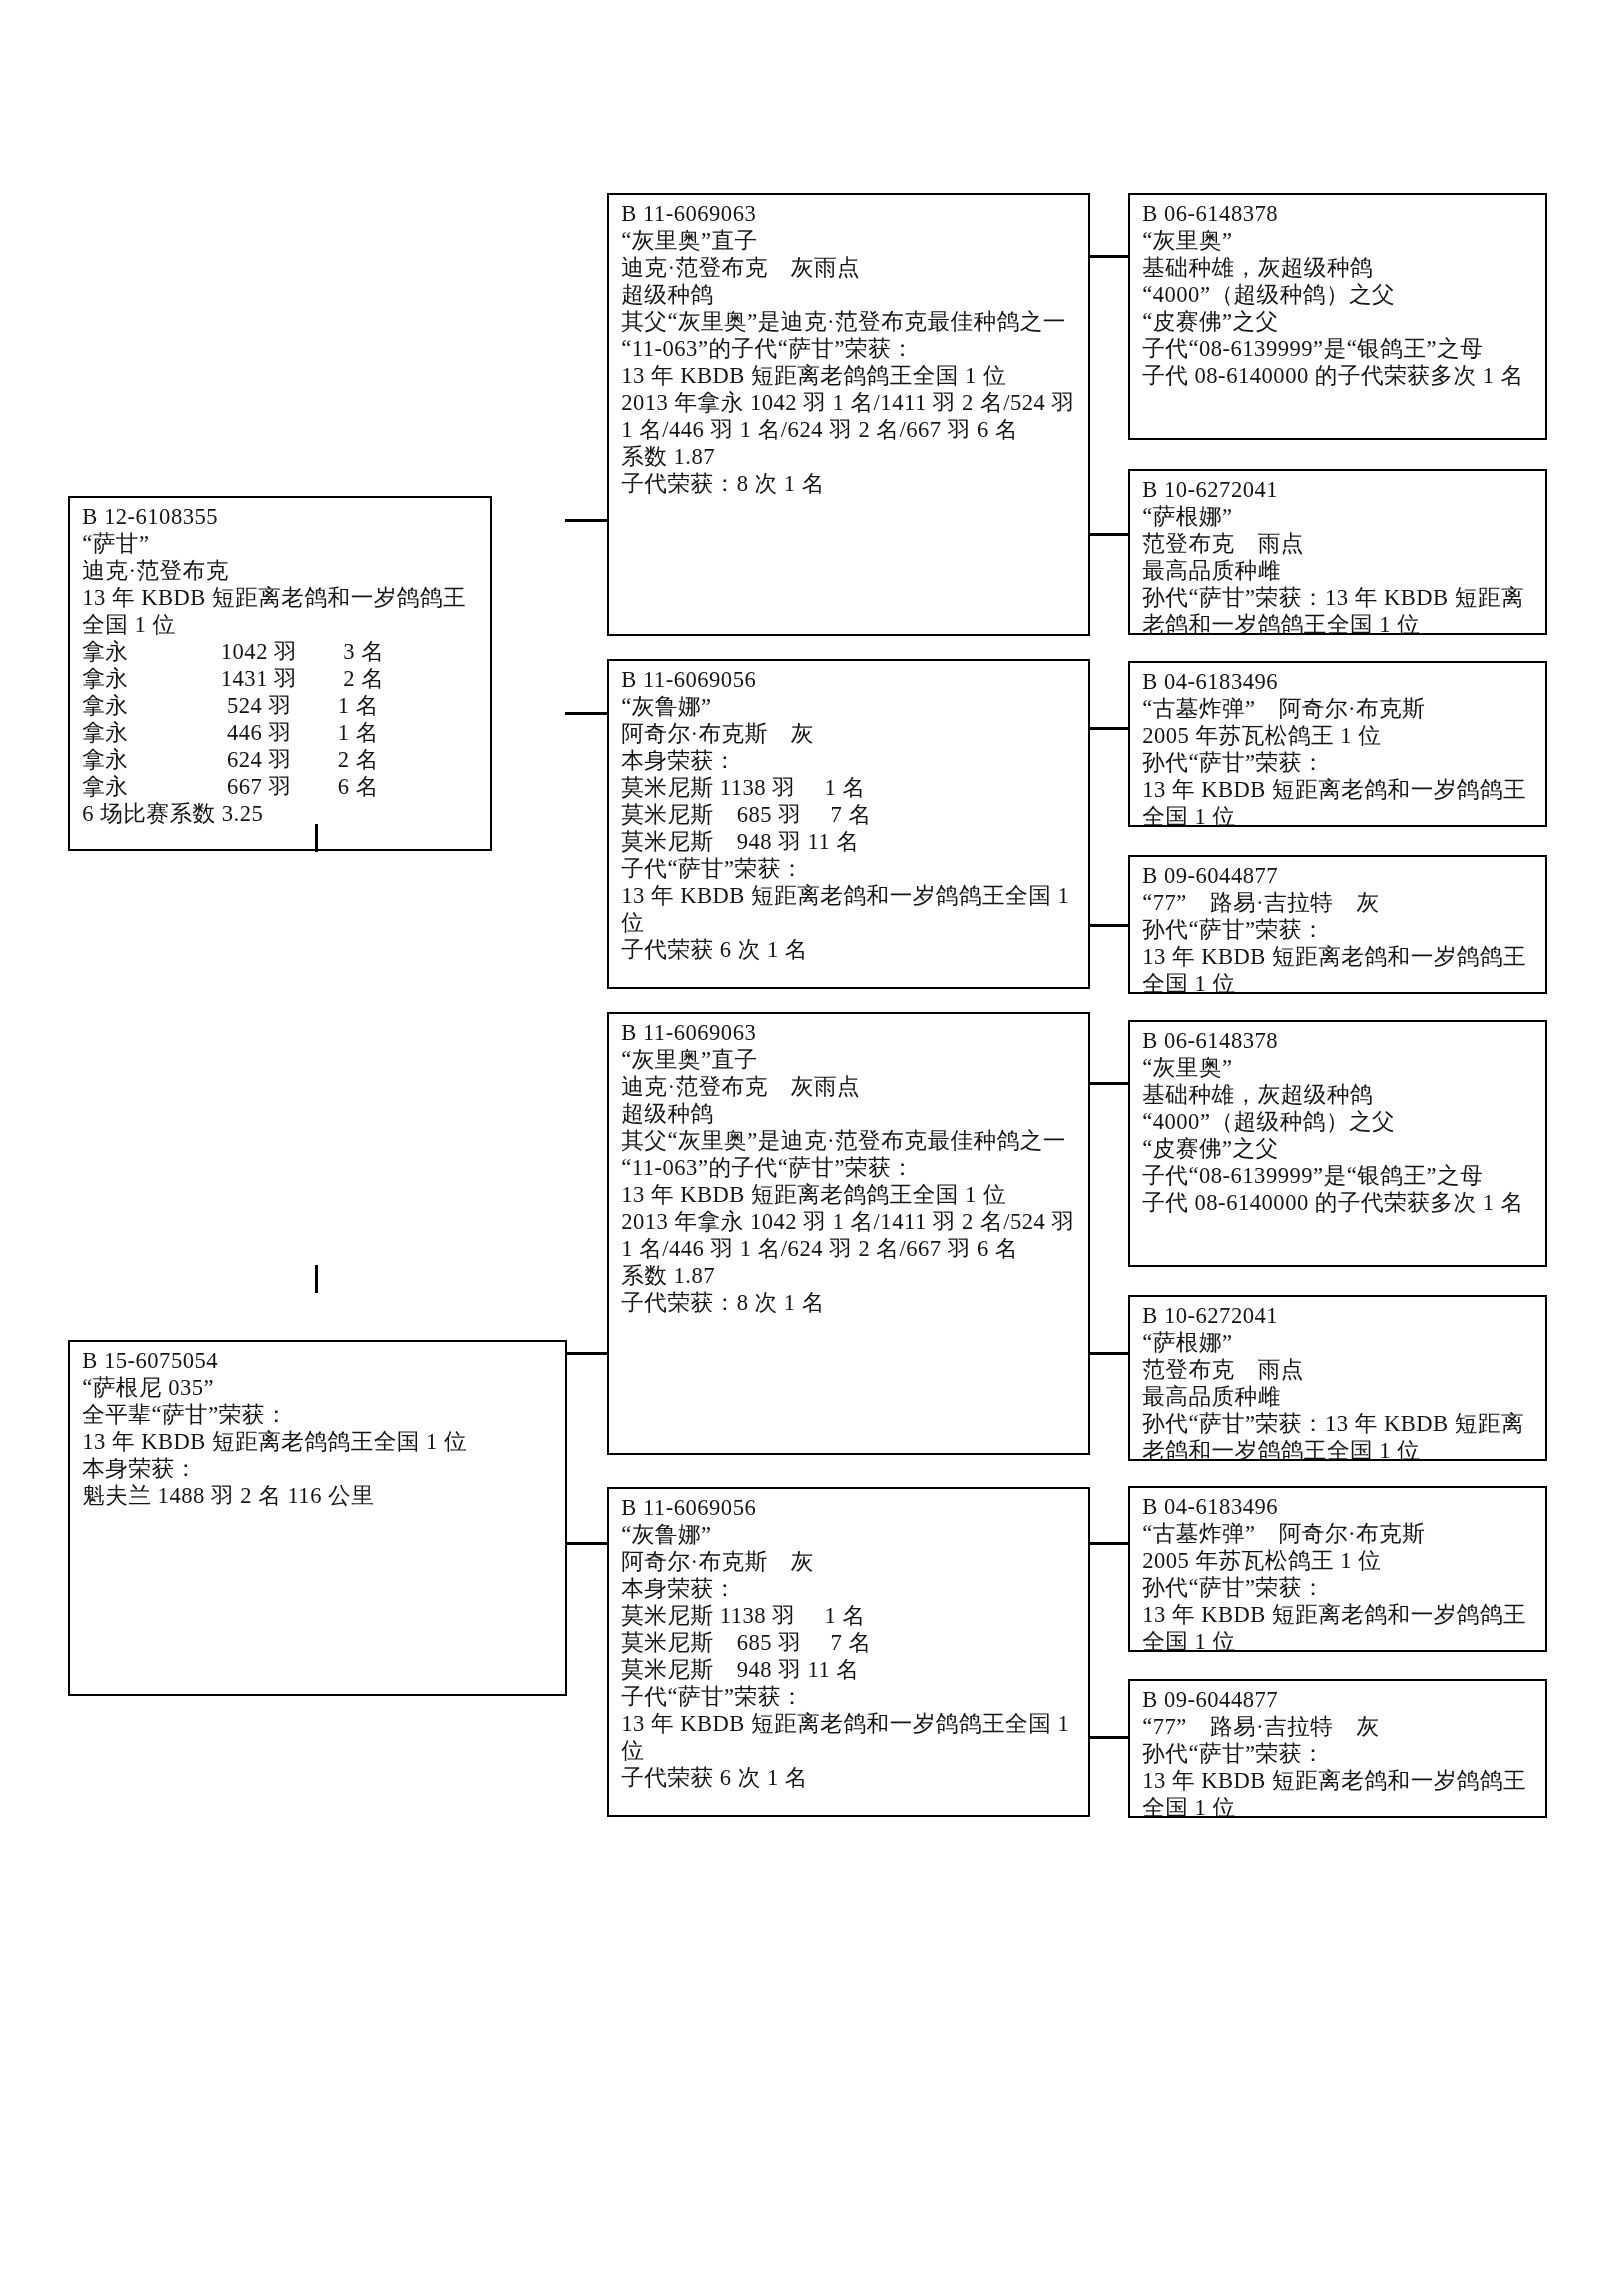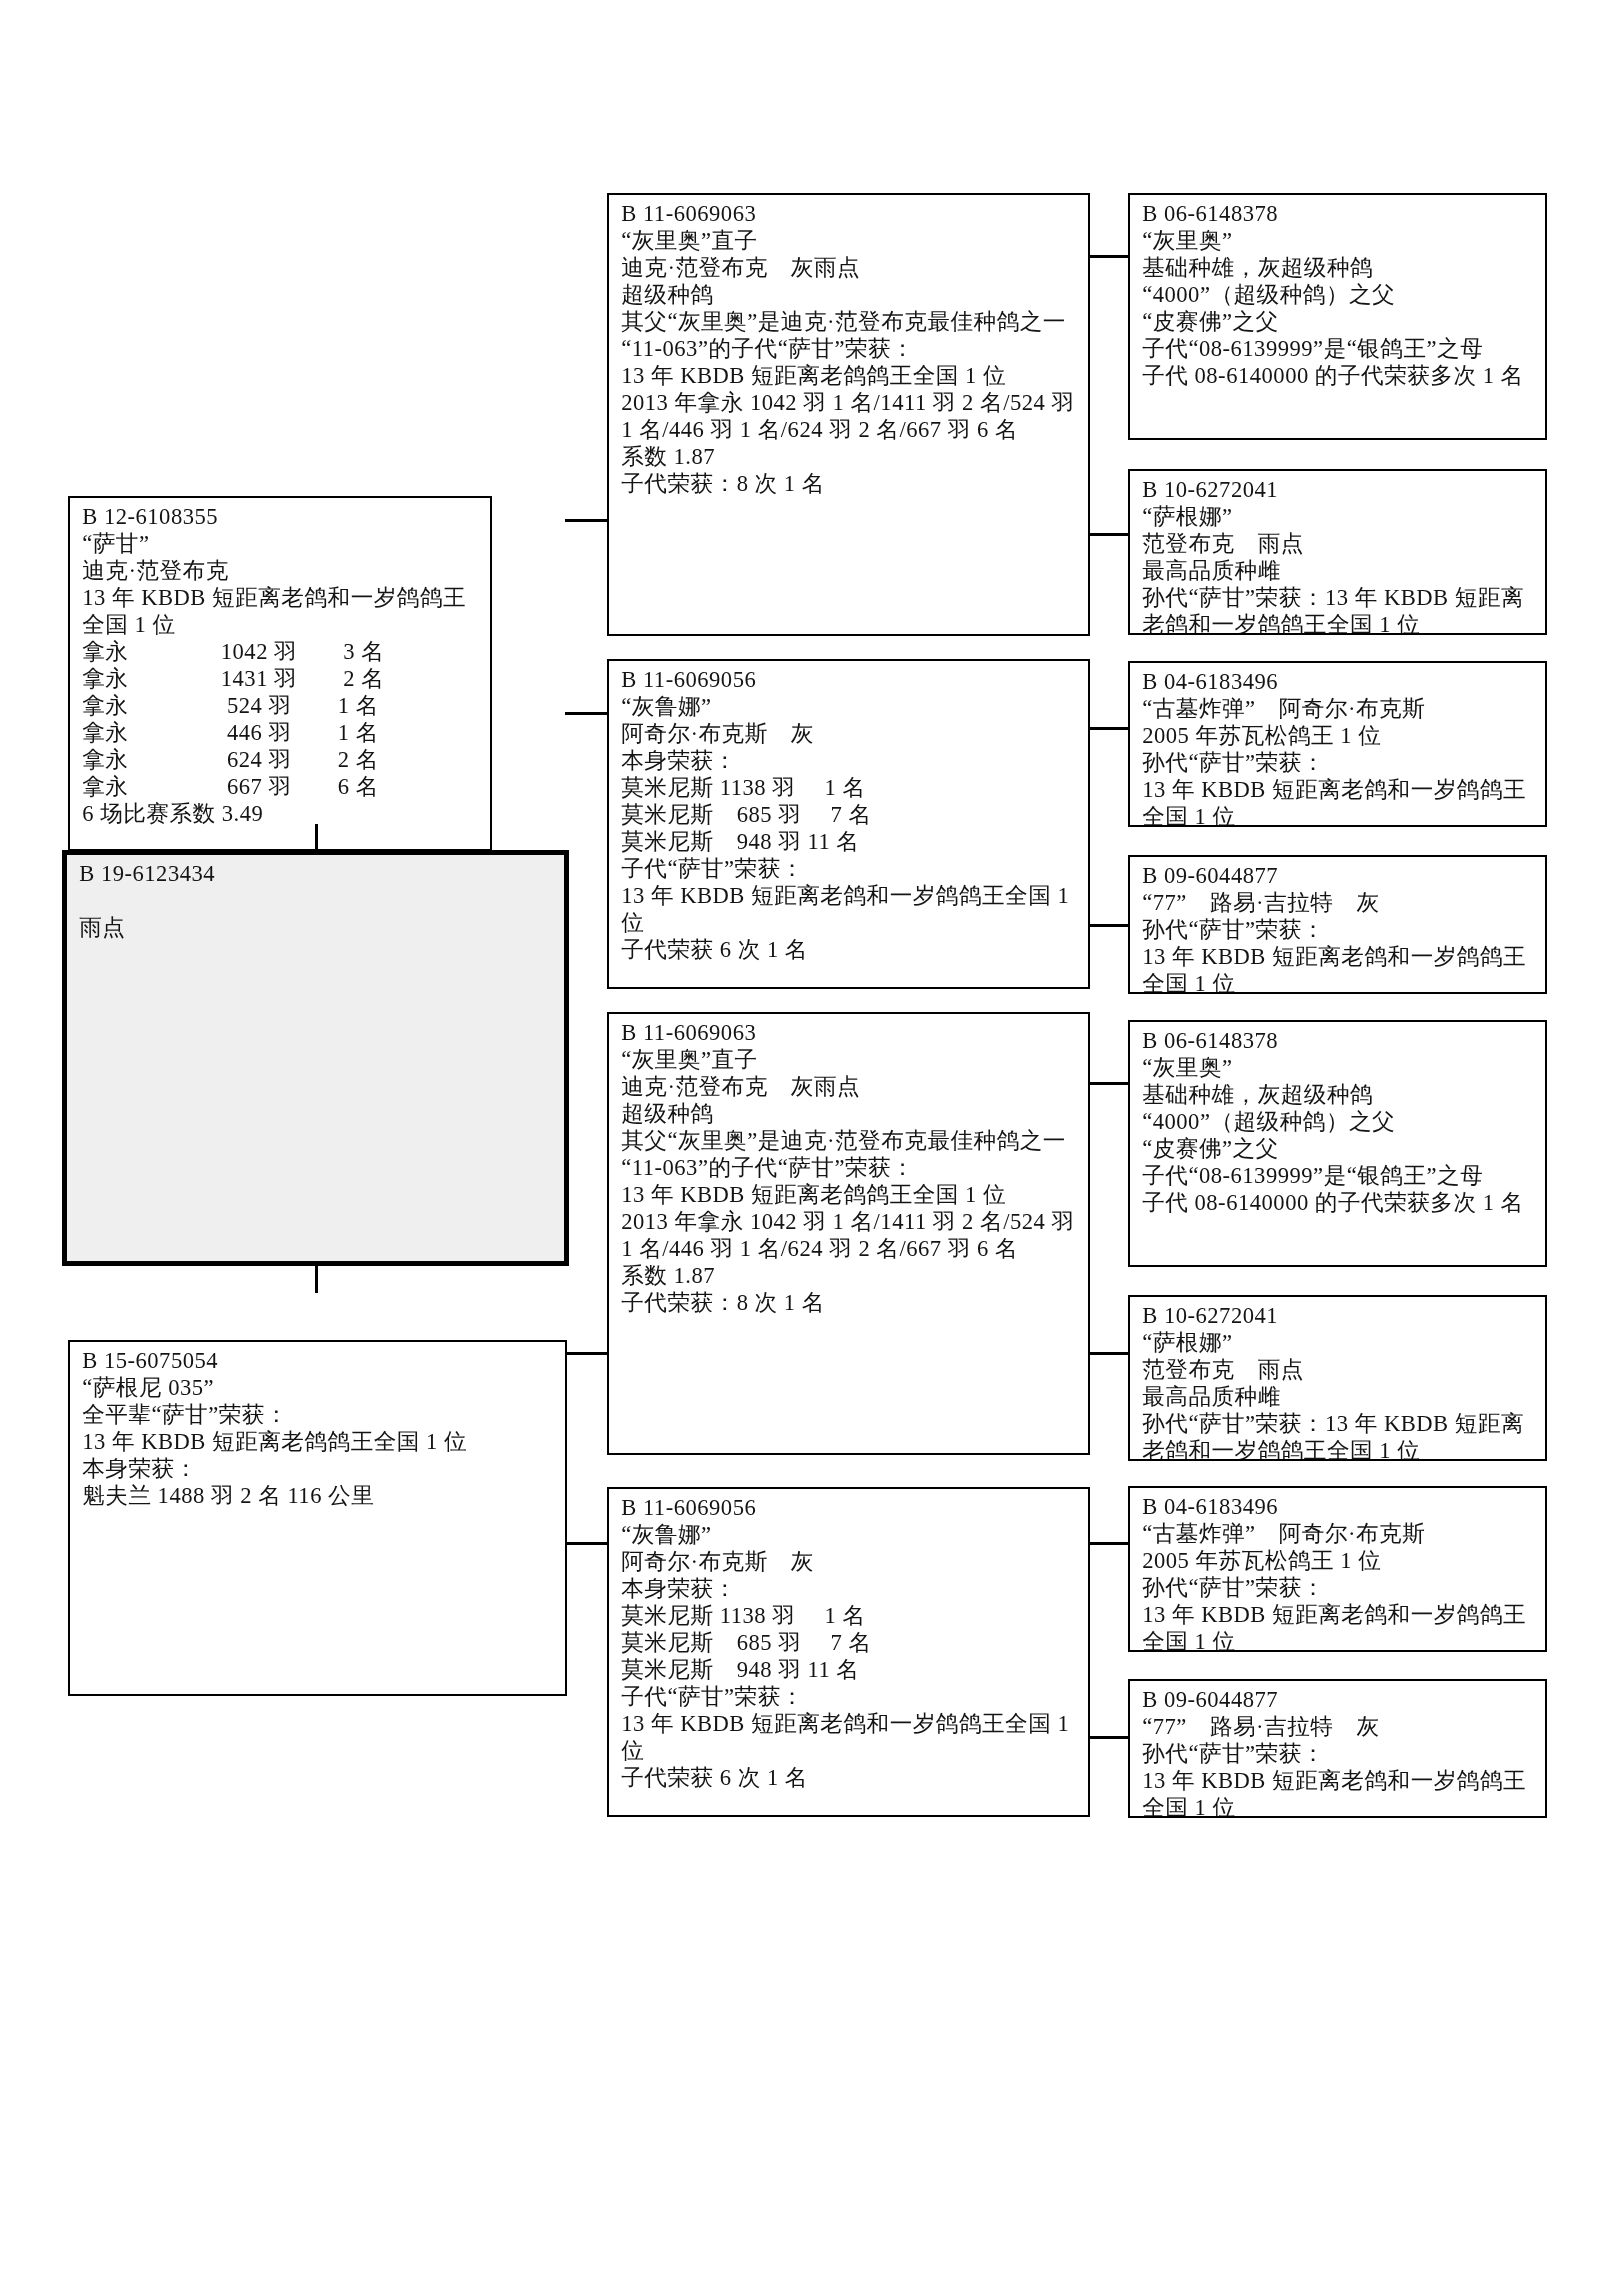--- a/index.html
+++ b/index.html
@@ -74,31 +74,24 @@
     <div>
         <div class="line">“萨甘”</div>
         <div class="line">迪克·范登布克</div>
         <div class="line">13 年 KBDB 短距离老鸽和一岁鸽鸽王全国 1 位</div>
         <div class="line">拿永　　　　1042 羽　　3 名</div>
         <div class="line">拿永　　　　1431 羽　　2 名</div>
         <div class="line">拿永　　　　 524 羽　　1 名</div>
         <div class="line">拿永　　　　 446 羽　　1 名</div>
         <div class="line">拿永　　　　 624 羽　　2 名</div>
         <div class="line">拿永　　　　 667 羽　　6 名</div>
-        <div class="line">6 场比赛系数 3.49</div>
-      </div>
-  </div>
-
-  <div class="box subject" id="slot-subject">
-    <div class="ring">B 19-6123434</div>
-    <div>
-        <div class="line"></div>
-        <div class="line">雨点</div>
-      </div>
-  </div>
+        <div class="line">6 场比赛系数 3.25</div>
+      </div>
+  </div>
+
 
   <div class="box" id="slot-mother">
     <div class="ring">B 15-6075054</div>
     <div>
         <div class="line">“萨根尼 035”</div>
         <div class="line">全平辈“萨甘”荣获：</div>
         <div class="line">13 年 KBDB 短距离老鸽鸽王全国 1 位</div>
         <div class="line">本身荣获：</div>
         <div class="line">魁夫兰 1488 羽 2 名 116 公里</div>
       </div>

